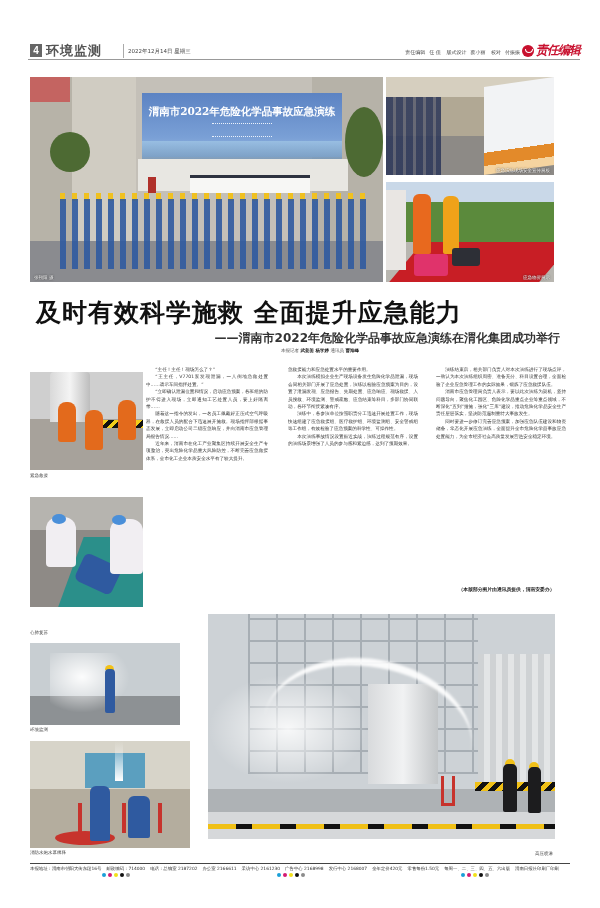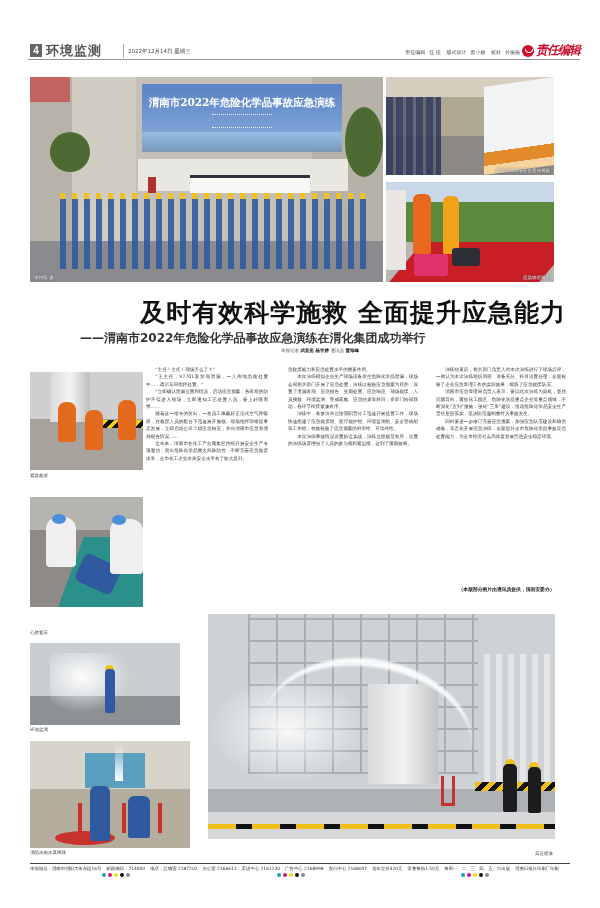--- a/index.html
+++ b/index.html
@@ -20,21 +20,21 @@
   .logo-text { font-family: "DejaVu Serif", serif; font-style: italic; font-weight: bold; color: #c8102e; font-size: 12px; letter-spacing: -1px; }
 
   
   .photo { position: absolute; overflow: hidden; }
   .photo .cap-in { position: absolute; right: 4px; bottom: 2px; font-size: 4.5px; color: #fff; text-shadow: 0 0 2px #000; }
 
   .p-main { left: 30px; top: 77px; width: 353px; height: 205px;
     background:
       linear-gradient(180deg, transparent 0 80%, #8a8b8f 80% 100%),
       linear-gradient(90deg, #b7b3a8 0 12%, #d0ccc2 12% 30%, #c4c0b8 30% 80%, #b6b2a8 80% 100%); }
-  .p-main .banner { position: absolute; left: 112px; top: 7px; width: 200px; height: 64px; background: linear-gradient(180deg, #5c83c3 0%, #7aa0d6 70%, #9fbde2 100%); }
+  .p-main .banner { position: absolute; left: 112px; top: 16px; width: 200px; height: 64px; background: linear-gradient(180deg, #5c83c3 0%, #7aa0d6 70%, #9fbde2 100%); }
   .p-main .banner-title { position: absolute; left: 0; right: 0; top: 12px; text-align: center; color: #fff; font-size: 10.5px; font-weight: bold; font-family: "DejaVu Serif", serif; }
   .p-main .banner-sub { position: absolute; left: 70px; top: 30px; width: 60px; height: 14px; border-top: 1px dotted #eaf1fb; border-bottom: 1px dotted #eaf1fb; }
   .p-main .city { position: absolute; left: 0; right: 0; top: 48px; height: 20px; background: linear-gradient(180deg, #9ec4e5, #6a8fb6); opacity: .8; }
   .p-main .stage { position: absolute; left: 108px; top: 82px; width: 210px; height: 32px; background: #e8e7e2; }
   .p-main .table { position: absolute; left: 160px; top: 98px; width: 120px; height: 18px; background: #f7f7f5; border-top: 3px solid #2e3340; }
   .p-main .podium { position: absolute; left: 118px; top: 100px; width: 8px; height: 16px; background: #b0312b; }
   .p-main .tree { position: absolute; border-radius: 50%; background: #4d6a33; }
   .p-main .rows { position: absolute; left: 30px; top: 122px; width: 310px; height: 70px;
     background: repeating-linear-gradient(90deg, #2f5aa0 0 6px, transparent 6px 12px); opacity: .9; }
   .p-main .rows2 { position: absolute; left: 30px; top: 116px; width: 310px; height: 8px;
@@ -49,22 +49,22 @@
   .p-ppe { left: 386px; top: 182px; width: 168px; height: 100px;
     background: linear-gradient(180deg, #c9d8e8 0 20%, #5b8a3c 20% 60%, #b8b6b0 60% 100%); }
   .p-ppe .suit1 { position: absolute; left: 27px; top: 12px; width: 18px; height: 60px; background: #e8691e; border-radius: 6px 6px 2px 2px; }
   .p-ppe .suit2 { position: absolute; left: 57px; top: 14px; width: 16px; height: 58px; background: #f0a219; border-radius: 6px 6px 2px 2px; }
   .p-ppe .suit0 { position: absolute; left: 0; top: 8px; width: 20px; height: 80px; background: #e9e6e3; }
   .p-ppe .carpet { position: absolute; left: 20px; top: 60px; width: 150px; height: 40px; background: #c81e25; transform: skewX(-40deg); }
   .p-ppe .bag { position: absolute; left: 28px; top: 72px; width: 34px; height: 22px; background: #e0336b; border-radius: 3px; }
   .p-ppe .bag2 { position: absolute; left: 66px; top: 66px; width: 28px; height: 18px; background: #2d2f36; border-radius: 3px; }
 
   
-  .headline { position: absolute; left: 36px; top: 296px; width: 530px; text-align: right; font-size: 25px; font-weight: bold; color: #111; letter-spacing: 1px; font-family: "DejaVu Sans", sans-serif; }
-  .subhead { position: absolute; left: 80px; top: 330px; width: 480px; text-align: left; font-size: 12px; color: #333; }
+  .headline { position: absolute; left: 36px; top: 296px; width: 530px; text-align: left; font-size: 25px; font-weight: bold; color: #111; letter-spacing: 1px; font-family: "DejaVu Sans", sans-serif; }
+  .subhead { position: absolute; left: 80px; top: 330px; width: 480px; text-align: right; font-size: 12px; color: #333; }
   .byline { position: absolute; left: 80px; top: 348px; width: 480px; text-align: center; font-size: 4.5px; color: #555; }
   .byline b { color: #222; }
 
   
   .p-rescue { left: 30px; top: 372px; width: 113px; height: 98px;
     background: linear-gradient(180deg, #cfcfcf 0 48%, #a7a29b 48% 100%); }
   .p-rescue .tank { position: absolute; left: 20px; top: 0; width: 40px; height: 50px; background: linear-gradient(90deg, #d9d9d9, #f4f4f4, #bdbdbd); border-radius: 4px 4px 0 0; }
   .p-rescue .stripe { position: absolute; right: 0; top: 48px; width: 40px; height: 8px; background: repeating-linear-gradient(135deg, #f2cd1a 0 4px, #111 4px 8px); }
   .p-rescue .hz { position: absolute; top: 30px; width: 18px; height: 40px; background: #e36a1c; border-radius: 8px 8px 3px 3px; }
   .cap { position: absolute; font-size: 4.5px; color: #444; }

